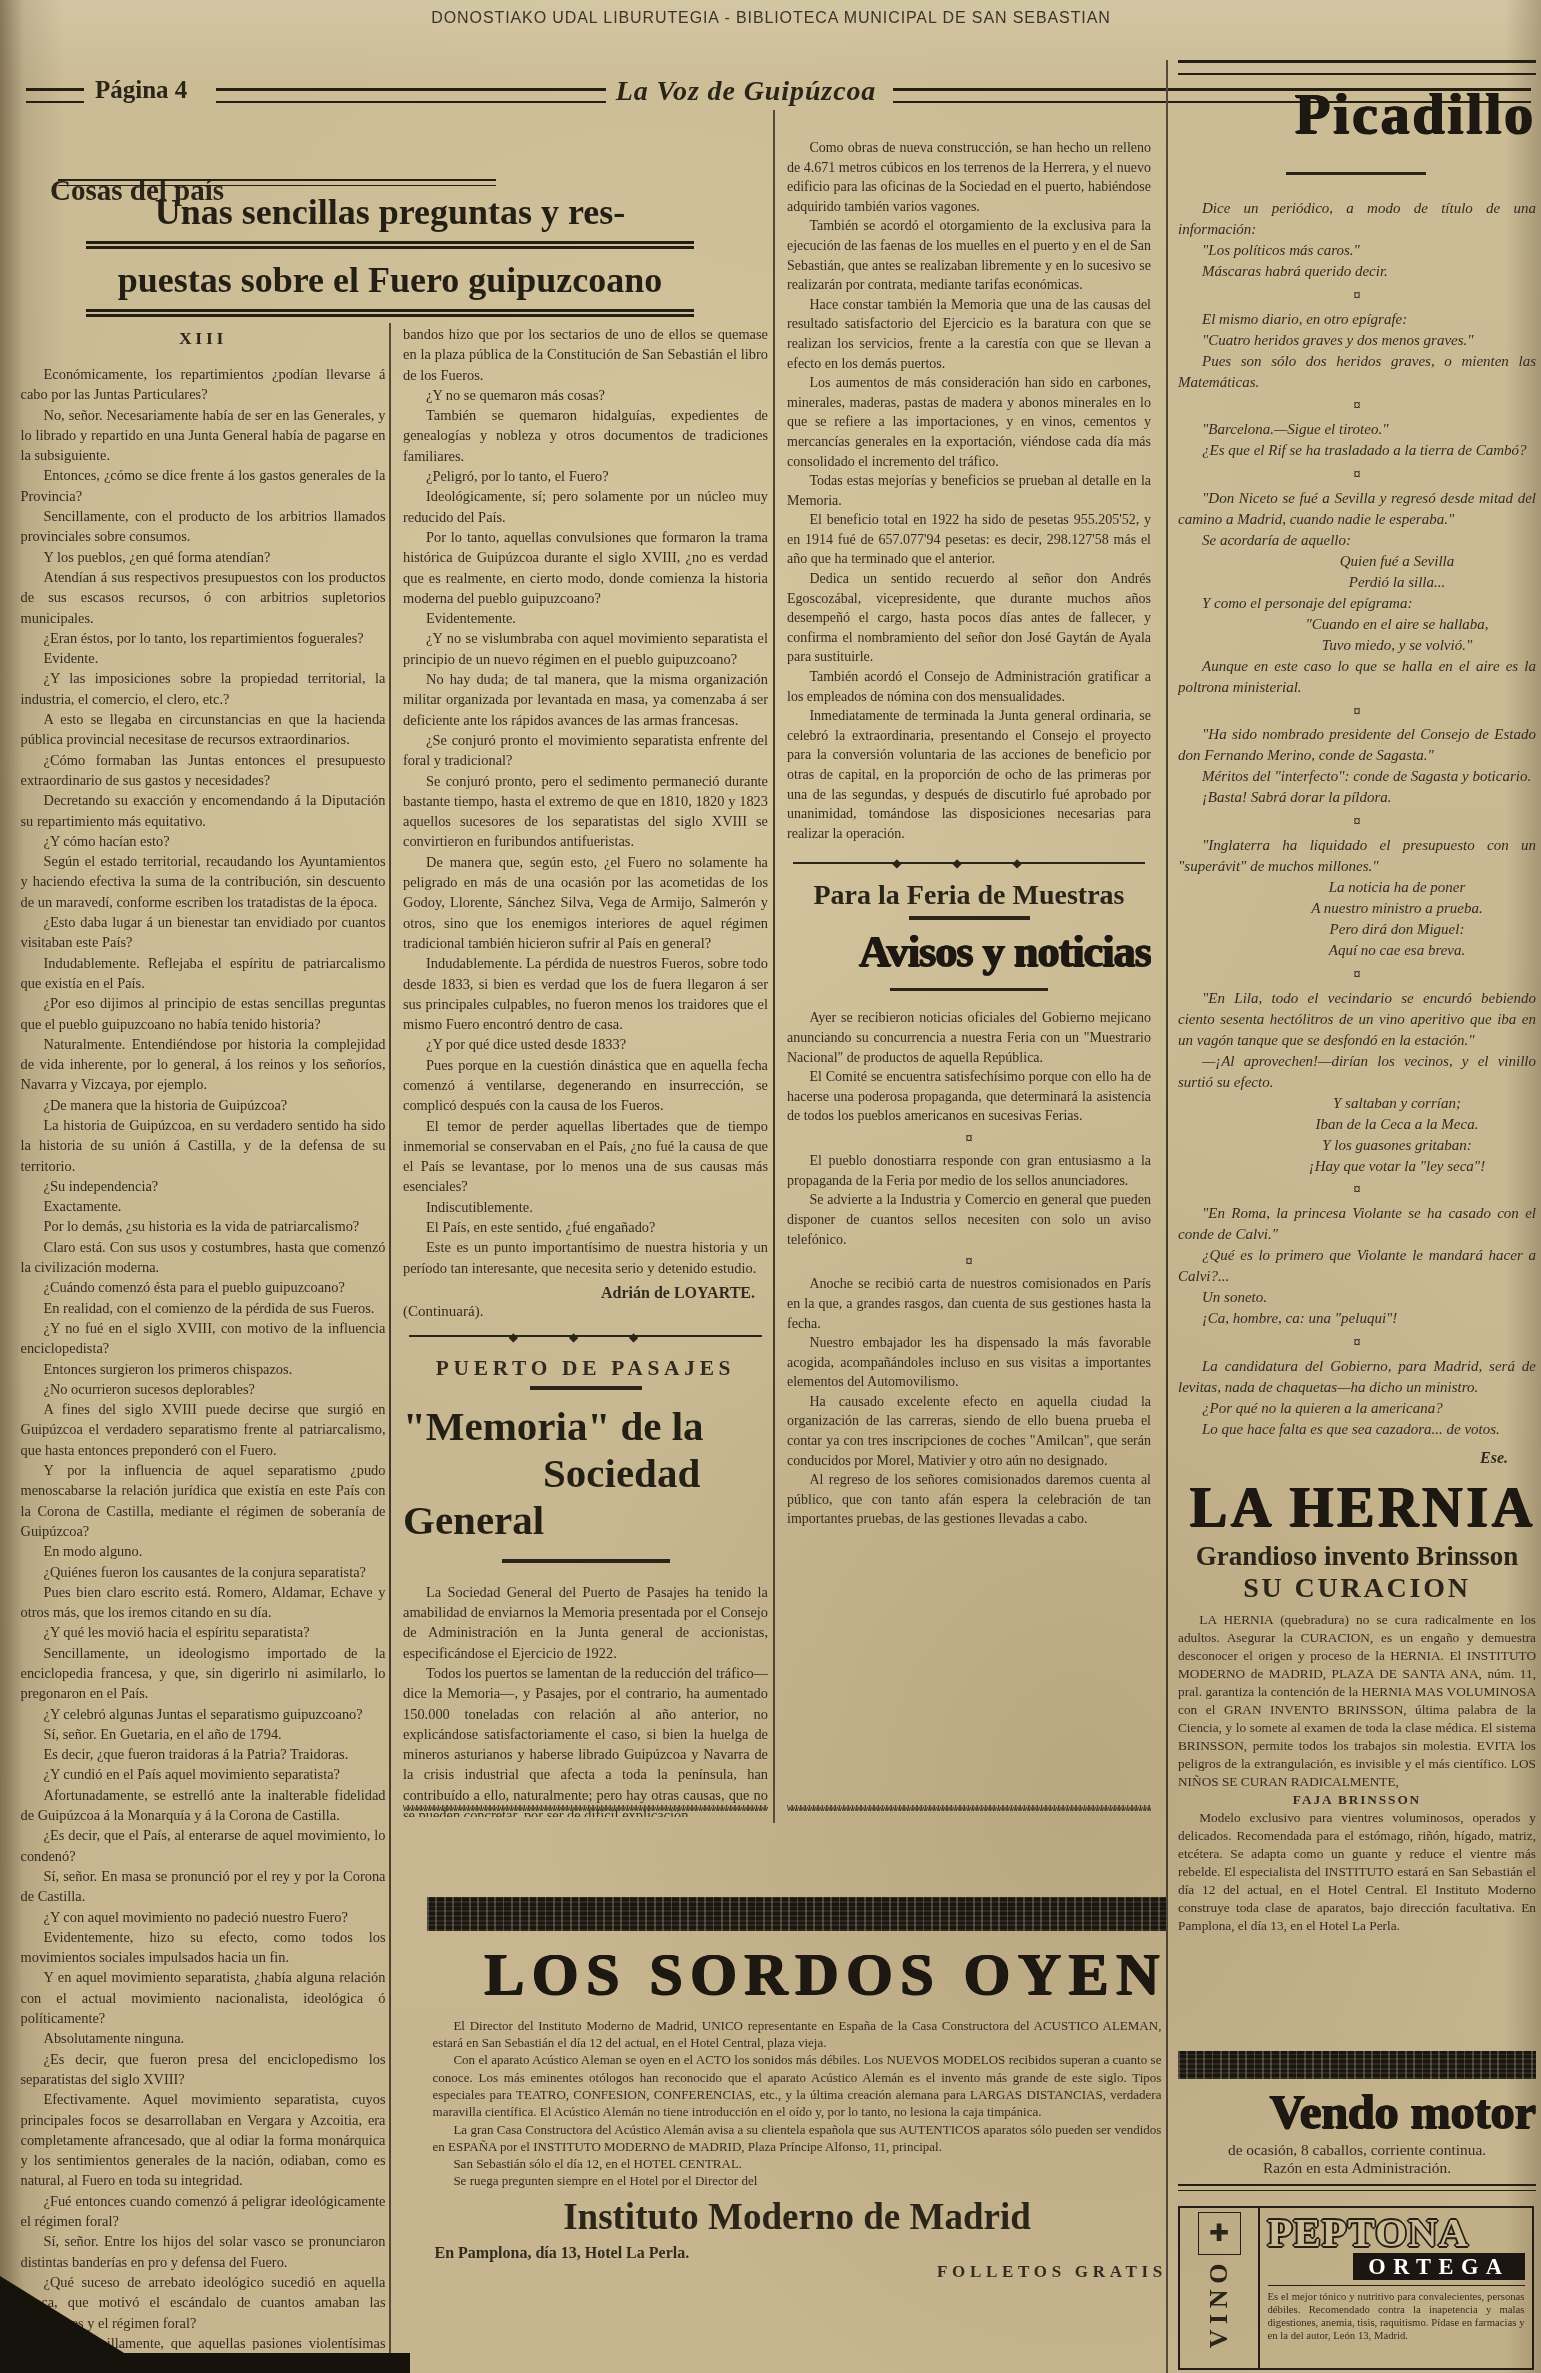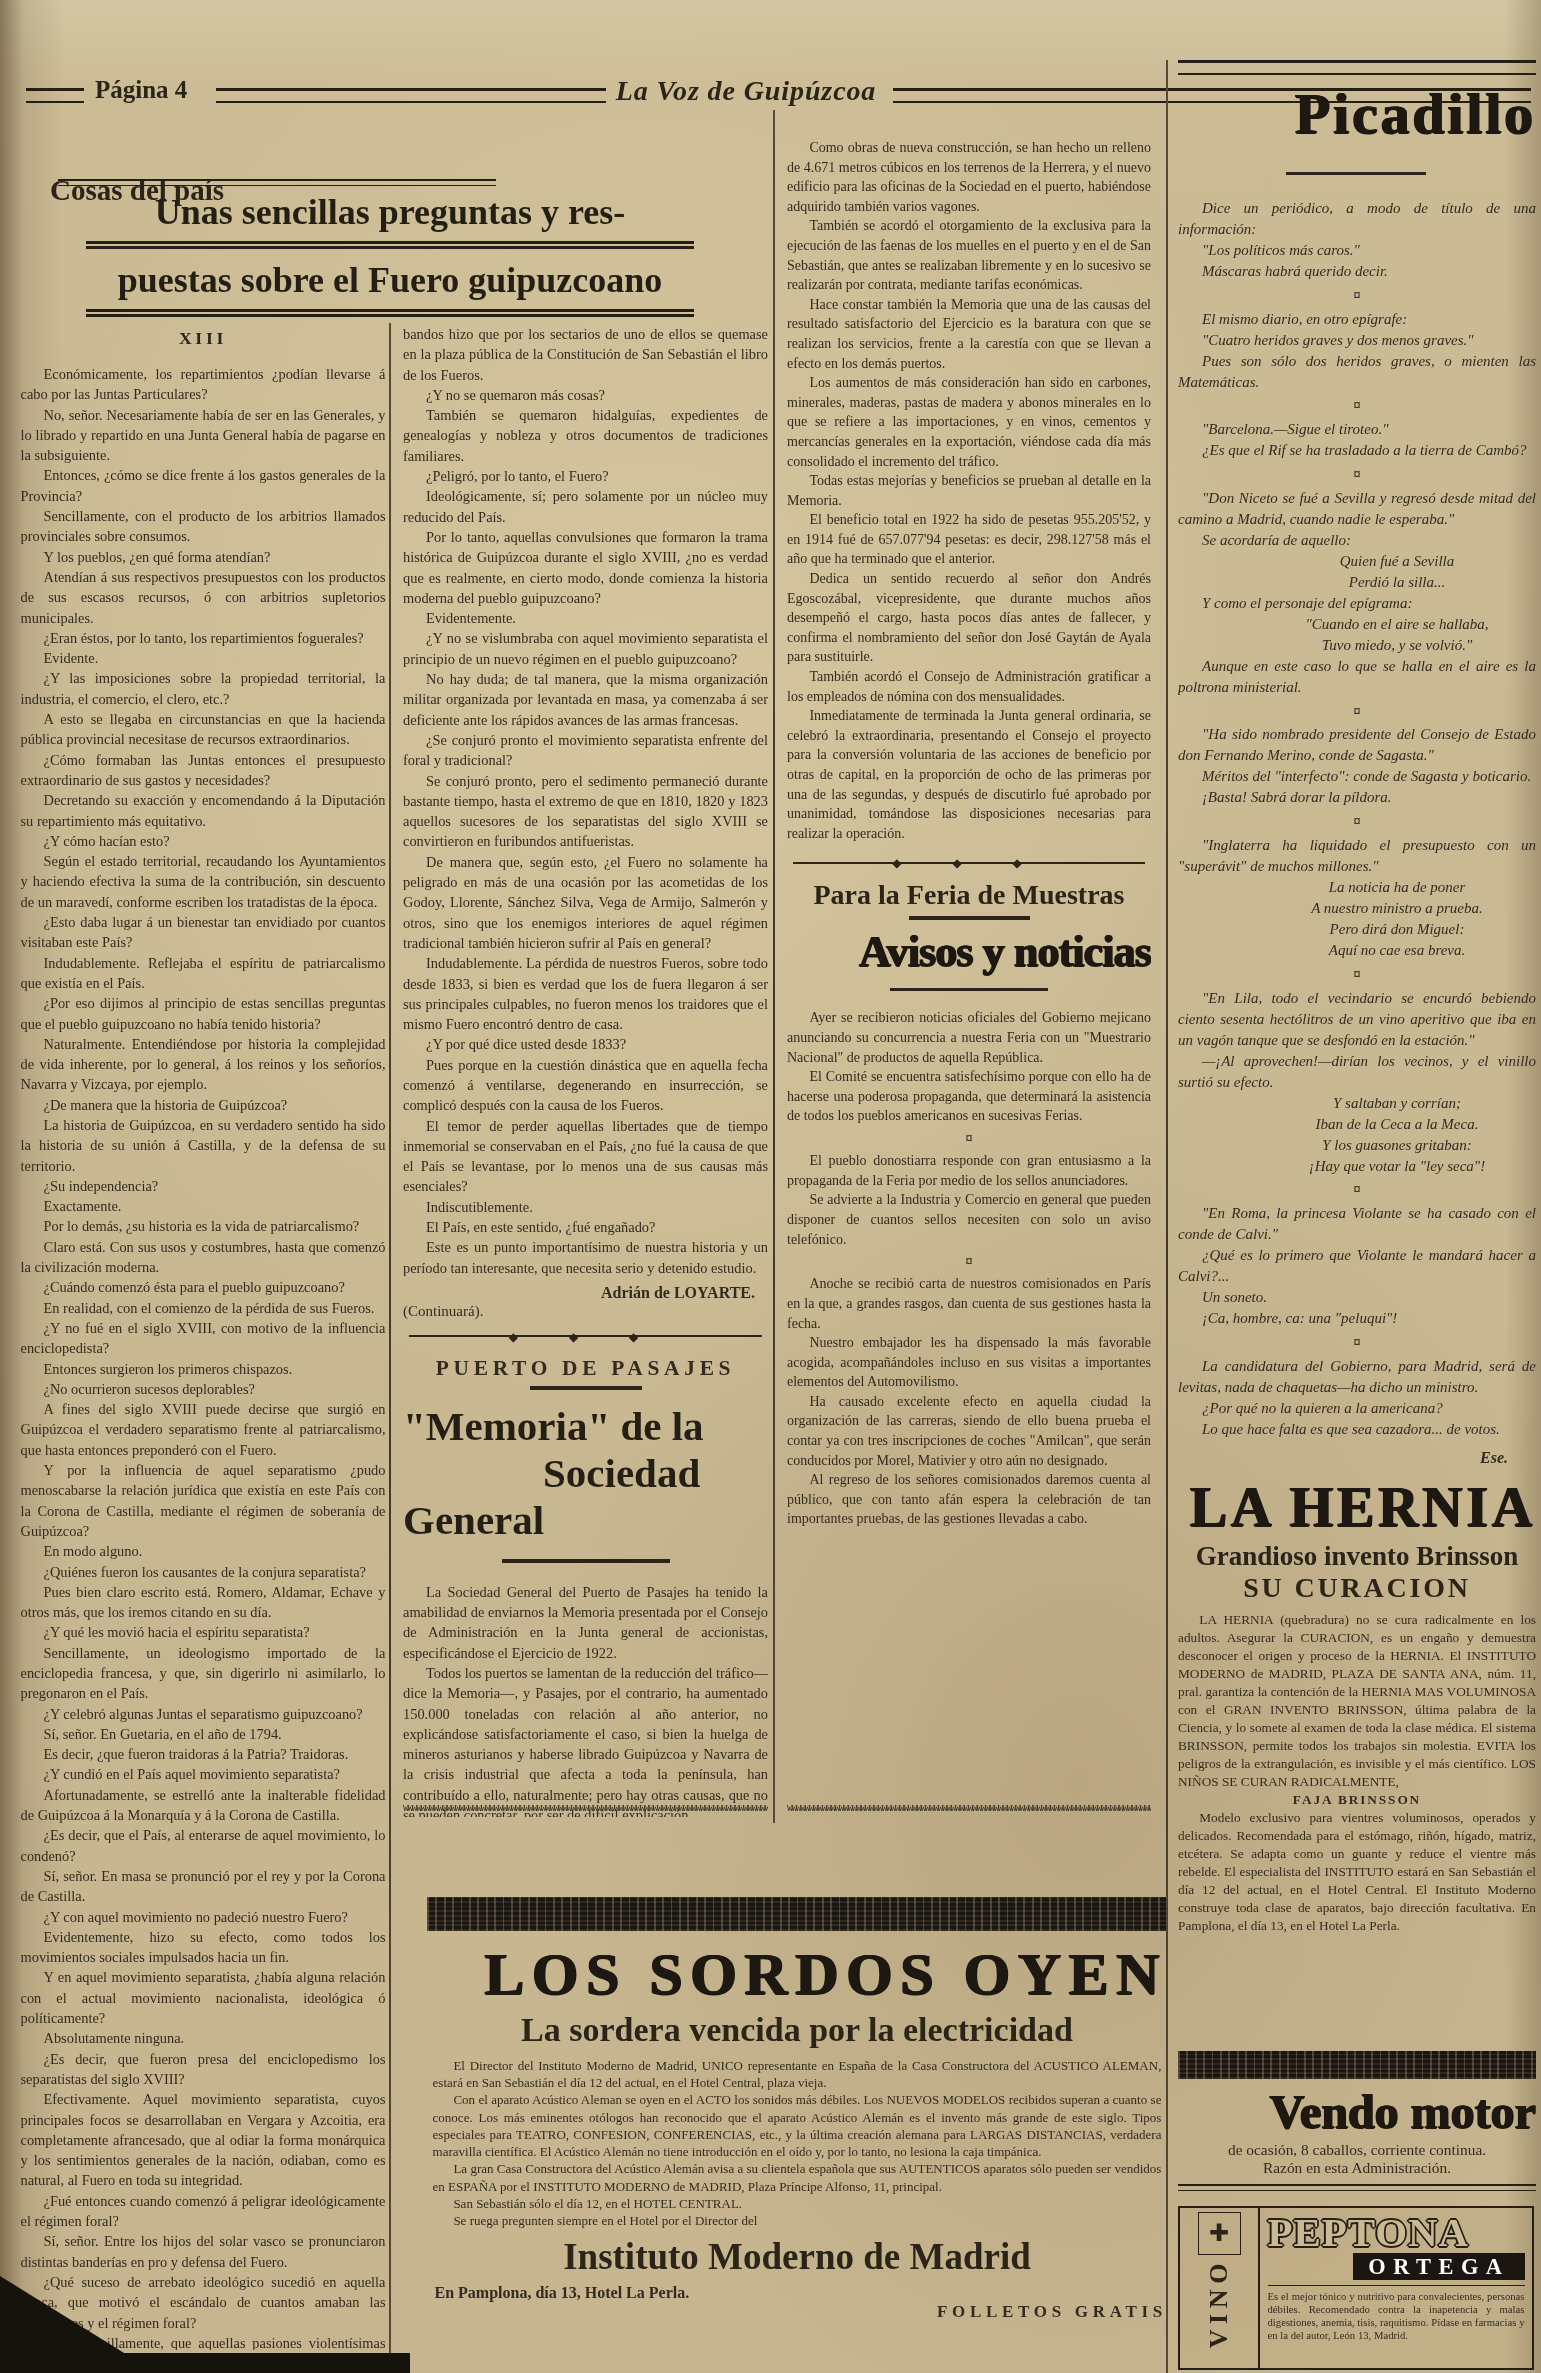--- a/index.html
+++ b/index.html
@@ -54,20 +54,21 @@
   
   .ad-title-xl{font-weight:bold;text-align:right;color:#1d1811;}
   .small-just{text-align:justify;}
   .corner{background:#16120c;}
 </style>
 </head>
 <body>
 
 <div class="page">
 
+  <div class="abs archive">DONOSTIAKO UDAL LIBURUTEGIA - BIBLIOTECA MUNICIPAL DE SAN SEBASTIAN</div>
 
   <div class="abs stripes" style="left:26px;top:88px;width:58px;"></div>
   <div class="abs pagenum ink" style="left:95px;top:76px;">Página 4</div>
   <div class="abs stripes" style="left:216px;top:88px;width:390px;"></div>
   <div class="abs masttitle ink" style="left:606px;top:75px;width:280px;">La Voz de Guipúzcoa</div>
   <div class="abs stripes" style="left:893px;top:88px;width:638px;"></div>
 
   <div class="abs kicker ink" style="left:50px;top:134px;margin-top:40px;">Cosas del país</div>
   <div class="abs doubleline" style="left:58px;top:179px;width:438px;"></div>
   <div class="abs headline" style="left:86px;top:192px;width:608px;">
@@ -293,21 +294,20 @@
       <div class="small-just" style="font-size:10.7px;line-height:13px;border-top:1.9px solid #241e16;margin-top:4.7px;padding-top:3.7px;">Es el mejor tónico y nutritivo para convalecientes, personas débiles. Recomendado contra la inapetencia y malas digestiones, anemia, tisis, raquitismo. Pídase en farmacias y en la del autor, León 13, Madrid.</div>
     </div>
   </div>
 
   <div class="abs zigzag" style="left:403px;top:1803px;width:365px;">wwwwwwwwwwwwwwwwwwwwwwwwwwwwwwwwwwwwwwwwwwwwwwwwwwwwwwwwwwwwwwwwwwwwwwwwwwwwwwwwwwwwwwwwwwww</div>
   <div class="abs zigzag" style="left:787px;top:1803px;width:364px;">wwwwwwwwwwwwwwwwwwwwwwwwwwwwwwwwwwwwwwwwwwwwwwwwwwwwwwwwwwwwwwwwwwwwwwwwwwwwwwwwwwwwwwwwwwww</div>
 
   <div class="abs" style="left:427px;top:1897px;width:740px;height:550px;overflow:hidden;">
     <div class="texbar" style="height:34px;"></div>
     <div class="ad-title-xl fat" style="font-size:60px;letter-spacing:7.5px;margin-top:9.3px;">LOS SORDOS OYEN</div>
-    <div style="text-align:center;font-weight:bold;font-size:34px;margin-top:1.9px;" class="ink">La sordera vencida por la electricidad</div>
     <div class="flow" style="font-size:13px;line-height:17.3px;margin-top:7.5px;padding:0 5.6px;">
         <p class="par">El Director del Instituto Moderno de Madrid, UNICO representante en España de la Casa Constructora del ACUSTICO ALEMAN, estará en San Sebastián el día 12 del actual, en el Hotel Central, plaza vieja.</p>
         <p class="par">Con el aparato Acústico Aleman se oyen en el ACTO los sonidos más débiles. Los NUEVOS MODELOS recibidos superan a cuanto se conoce. Los más eminentes otólogos han reconocido que el aparato Acústico Alemán es el invento más grande de este siglo. Tipos especiales para TEATRO, CONFESION, CONFERENCIAS, etc., y la última creación alemana para LARGAS DISTANCIAS, verdadera maravilla científica. El Acústico Alemán no tiene introducción en el oído y, por lo tanto, no lesiona la caja timpánica.</p>
         <p class="par">La gran Casa Constructora del Acústico Alemán avisa a su clientela española que sus AUTENTICOS aparatos sólo pueden ser vendidos en ESPAÑA por el INSTITUTO MODERNO de MADRID, Plaza Príncipe Alfonso, 11, principal.</p>
         <p class="par">San Sebastián sólo el día 12, en el HOTEL CENTRAL.</p>
         <p class="par">Se ruega pregunten siempre en el Hotel por el Director del</p>
       </div>
     <div style="text-align:center;font-weight:bold;font-size:37px;margin-top:5.6px;" class="ink">Instituto Moderno de Madrid</div>
     <div style="font-size:16px;font-weight:bold;margin-top:5.6px;padding-left:7.5px;">En Pamplona, día 13, Hotel La Perla.</div>
     <div style="text-align:right;font-weight:bold;font-size:17px;letter-spacing:4.7px;">FOLLETOS GRATIS</div>

